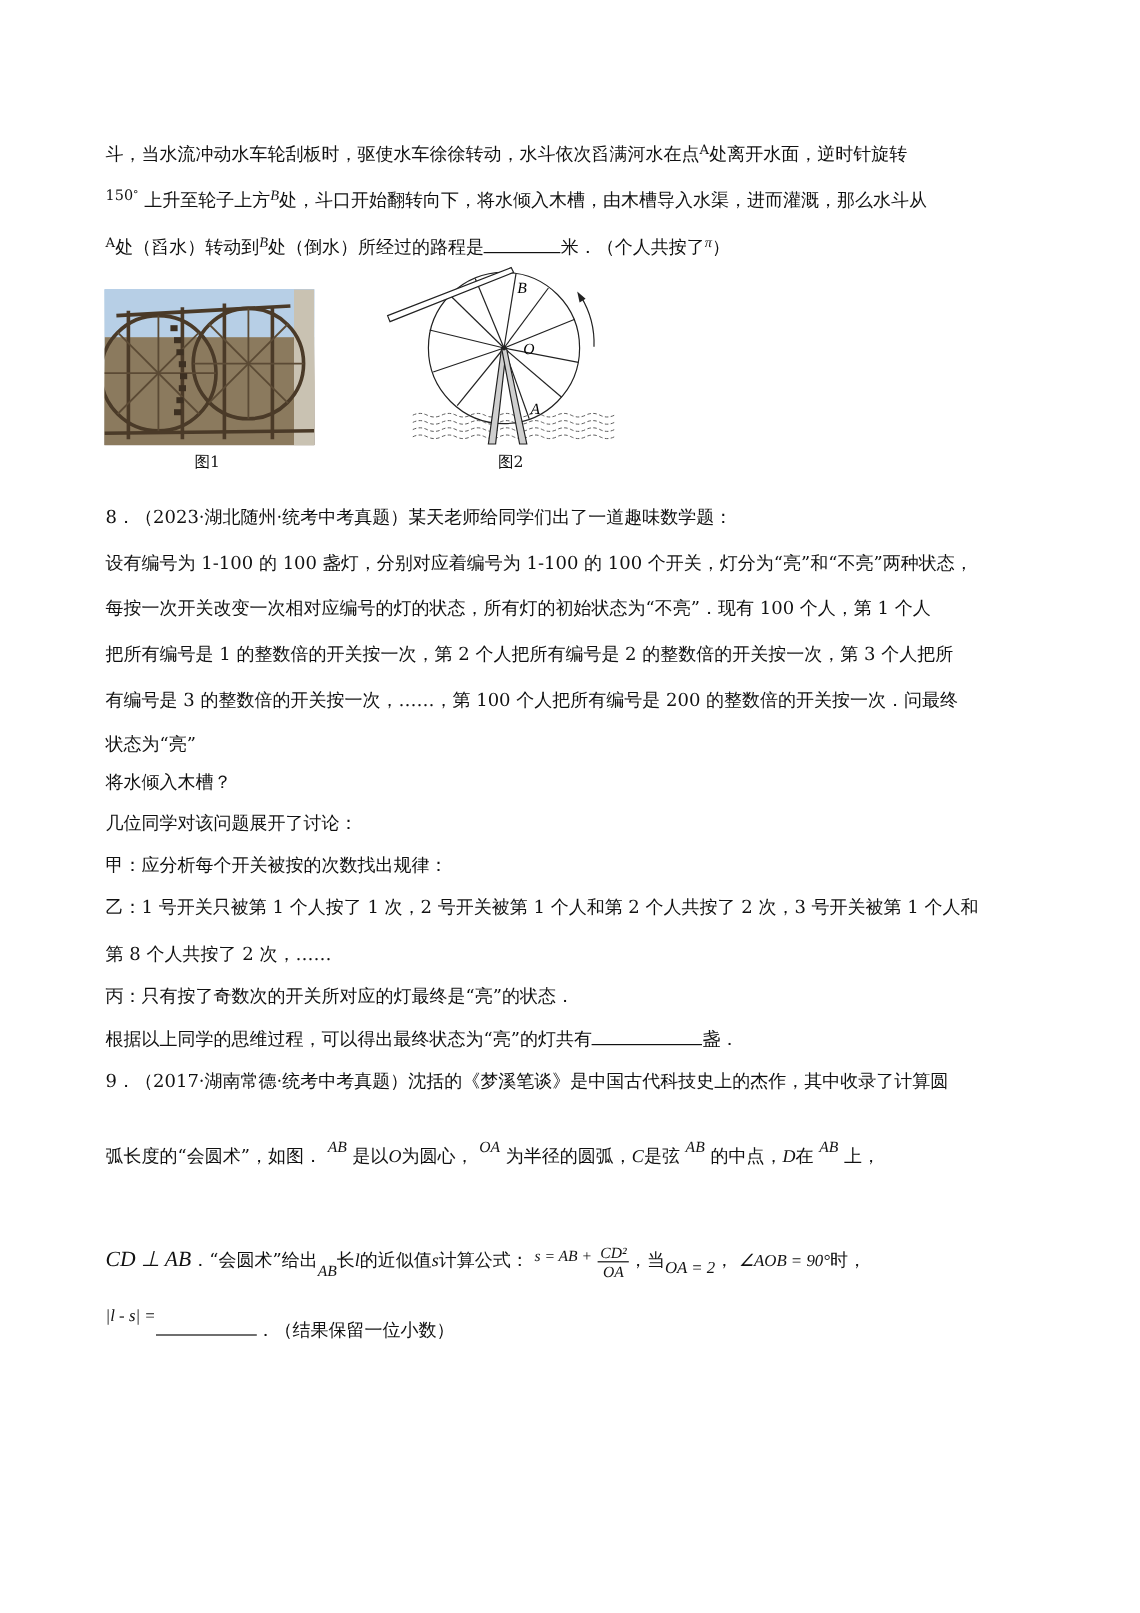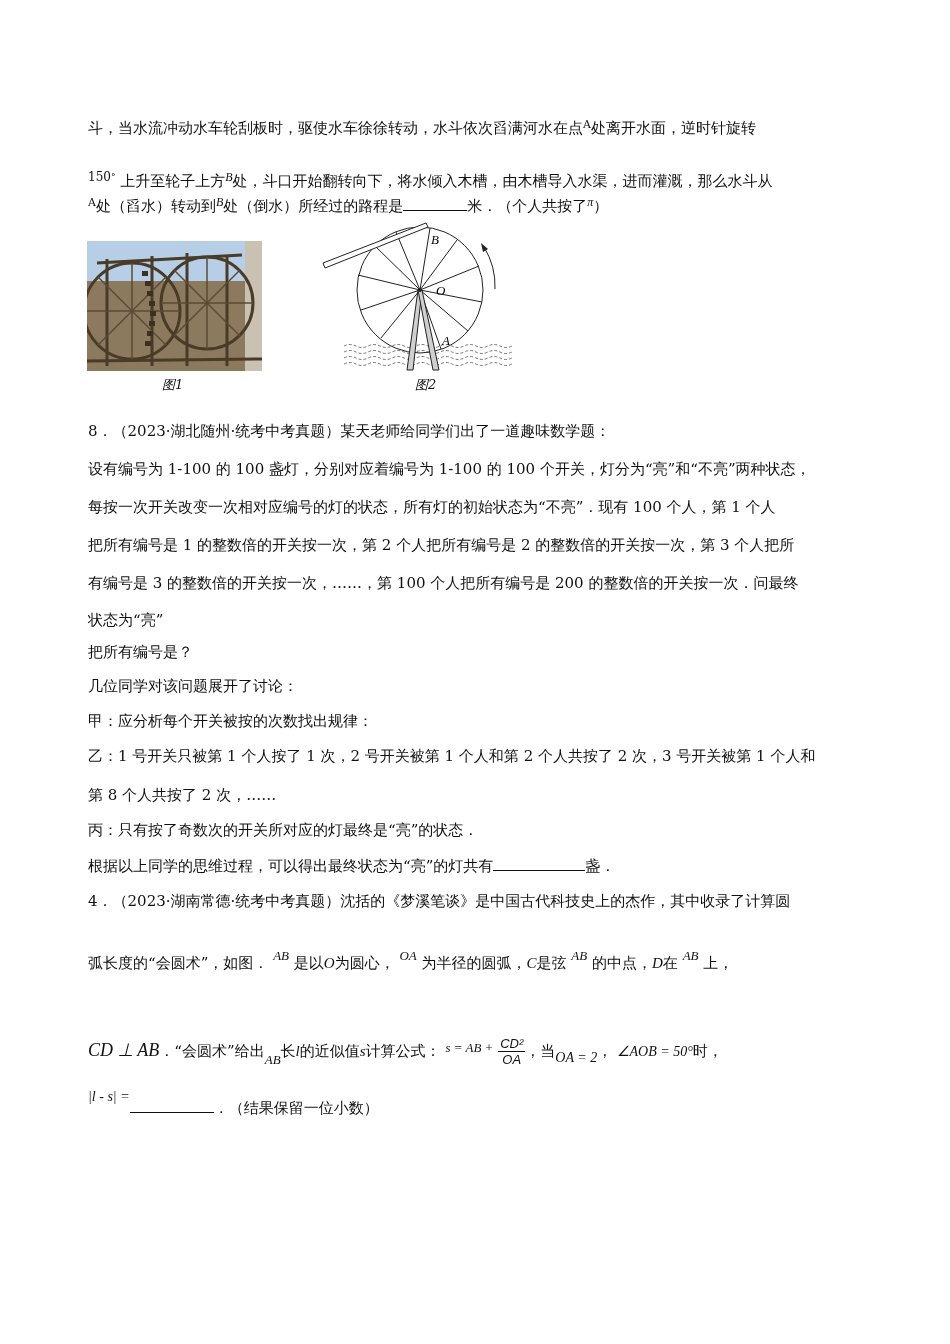--- a/index.html
+++ b/index.html
@@ -6,33 +6,33 @@
     body { width:950px; height:1344px; position:relative; overflow:hidden;
            font-family:"DejaVu Serif","Liberation Serif",serif; color:#111; }
     .line { position:absolute; left:88px; font-size:15px; white-space:nowrap; line-height:20px; }
     .it { font-style:italic; font-family:"Liberation Serif",serif; }
     .sup { font-size:9px; vertical-align:top; position:relative; top:-4px; }
     .small-up { font-size:13px; position:relative; top:-8px; font-style:italic; font-family:"Liberation Serif",serif; }
     .small-down { font-size:13px; position:relative; top:8px; font-style:italic; font-family:"Liberation Serif",serif; }
     .blank { display:inline-block; border-bottom:1px solid #111; height:14px; vertical-align:baseline; }
     .fig1 { position:absolute; left:87px; top:241px; width:175px; height:130px;
             background:linear-gradient(180deg,#a9c7e3 0%,#cfd9e2 35%,#8f7f63 60%,#6b5a44 100%); overflow:hidden; }
-    .cap { position:absolute; font-size:13px;font-style:italic; }
+    .cap { position:absolute; font-size:13px; }
     .frac { display:inline-block; vertical-align:middle; text-align:center; font-style:italic;
-            font-family:Liberation Sans, sans-serif; font-size:13px; line-height:15px; }
+            font-family:Liberation Serif, serif; font-size:13px; line-height:15px; }
     .frac .num { display:block; border-bottom:1px solid #111; padding:0 2px; }
     .frac .den { display:block; padding:0 2px; }
   </style>
 </head>
 <body>
 
 <div class="line" style="top:118px">
   <span>斗，当水流冲动水车轮刮板时，驱使水车徐徐转动，水斗依次舀满河水在点</span><span class="sup" style="font-size:11px;top:-3px">A</span><span>处离开水面，逆时针旋转</span>
 </div>
-<div class="line" style="top:171px">
+<div class="line" style="top:157px">
   <span style="font-size:12px;position:relative;top:-5px">150</span><span class="sup">°</span>
   <span>上升至轮子上方</span><span class="it" style="font-size:12px;position:relative;top:-5px">B</span><span>处，斗口开始翻转向下，将水倾入木槽，由木槽导入水渠，进而灌溉，那么水斗从</span>
 </div>
 <div class="line" style="top:196px">
   <span style="font-size:11px;position:relative;top:-5px">A</span><span>处（舀水）转动到</span><span class="it" style="font-size:12px;position:relative;top:-5px">B</span><span>处（倒水）所经过的路程是</span><span class="blank" style="width:64px"></span><span>米．（个人共按了</span><span class="it" style="font-size:12px;position:relative;top:-5px">π</span><span>）</span>
 </div>
 
 <div class="fig1">
   <svg width="175" height="130" viewBox="0 0 175 130">
     <rect x="0" y="0" width="175" height="40" fill="#b7cfe6"></rect>
@@ -109,43 +109,43 @@
   <text x="124" y="123" font-family="Liberation Serif, serif" font-style="italic" font-size="13">A</text>
 </svg>
 <div class="cap" style="left:415px;top:376px">图2</div>
 
 <div class="line" style="top:421px">8．（2023·湖北随州·统考中考真题）某天老师给同学们出了一道趣味数学题：</div>
 <div class="line" style="top:459px">设有编号为 1-100 的 100 盏灯，分别对应着编号为 1-100 的 100 个开关，灯分为“亮”和“不亮”两种状态，</div>
 <div class="line" style="top:497px">每按一次开关改变一次相对应编号的灯的状态，所有灯的初始状态为“不亮”．现有 100 个人，第 1 个人</div>
 <div class="line" style="top:535px">把所有编号是 1 的整数倍的开关按一次，第 2 个人把所有编号是 2 的整数倍的开关按一次，第 3 个人把所</div>
 <div class="line" style="top:573px">有编号是 3 的整数倍的开关按一次，……，第 100 个人把所有编号是 200 的整数倍的开关按一次．问最终</div>
 <div class="line" style="top:610px">状态为“亮”</div>
-<div class="line" style="top:642px">把所有编号是？</div>
+<div class="line" style="top:642px">将水倾入木槽？</div>
 <div class="line" style="top:676px">几位同学对该问题展开了讨论：</div>
 <div class="line" style="top:711px">甲：应分析每个开关被按的次数找出规律：</div>
 <div class="line" style="top:746px">乙：1 号开关只被第 1 个人按了 1 次，2 号开关被第 1 个人和第 2 个人共按了 2 次，3 号开关被第 1 个人和</div>
 <div class="line" style="top:785px">第 8 个人共按了 2 次，……</div>
 <div class="line" style="top:820px">丙：只有按了奇数次的开关所对应的灯最终是“亮”的状态．</div>
 <div class="line" style="top:856px">
   <span>根据以上同学的思维过程，可以得出最终状态为“亮”的灯共有</span><span class="blank" style="width:92px"></span><span>盏．</span>
 </div>
 
-<div class="line" style="top:891px">4．（2023·湖南常德·统考中考真题）沈括的《梦溪笔谈》是中国古代科技史上的杰作，其中收录了计算圆</div>
+<div class="line" style="top:891px">9．（2017·湖南常德·统考中考真题）沈括的《梦溪笔谈》是中国古代科技史上的杰作，其中收录了计算圆</div>
 <div class="line" style="top:953px">
   <span>弧长度的“会圆术”，如图．</span>
   <span class="small-up">AB</span>
   <span>是以</span><span class="it">O</span><span>为圆心，</span>
   <span class="small-up">OA</span>
   <span>为半径的圆弧，</span><span class="it">C</span><span>是弦</span>
   <span class="small-up">AB</span>
   <span>的中点，</span><span class="it">D</span><span>在</span>
   <span class="small-up">AB</span>
   <span>上，</span>
 </div>
 <div class="line" style="top:1036px">
   <span class="it" style="font-size:18px">CD ⊥ AB</span><span>．“会圆术”给出</span><span class="small-down">AB</span><span>长</span><span class="it">l</span><span>的近似值</span><span class="it">s</span><span>计算公式：</span>
   <span class="it" style="font-size:13px;position:relative;top:-4px">s = AB +</span>
   <span class="frac"><span class="num">CD²</span><span class="den">OA</span></span><span>，当</span><span class="it" style="font-size:14px;position:relative;top:6px">OA = 2</span><span>，</span>
-  <span class="it" style="font-size:14px">∠AOB = 50°</span><span>时，</span>
+  <span class="it" style="font-size:14px">∠AOB = 90°</span><span>时，</span>
 </div>
 <div class="line" style="top:1092px">
   <span class="it" style="font-size:14px;position:relative;top:-6px">|l - s| =</span><span class="blank" style="width:84px;position:relative;top:6px"></span><span style="position:relative;top:6px">．（结果保留一位小数）</span>
 </div>
 
 </body></html>

